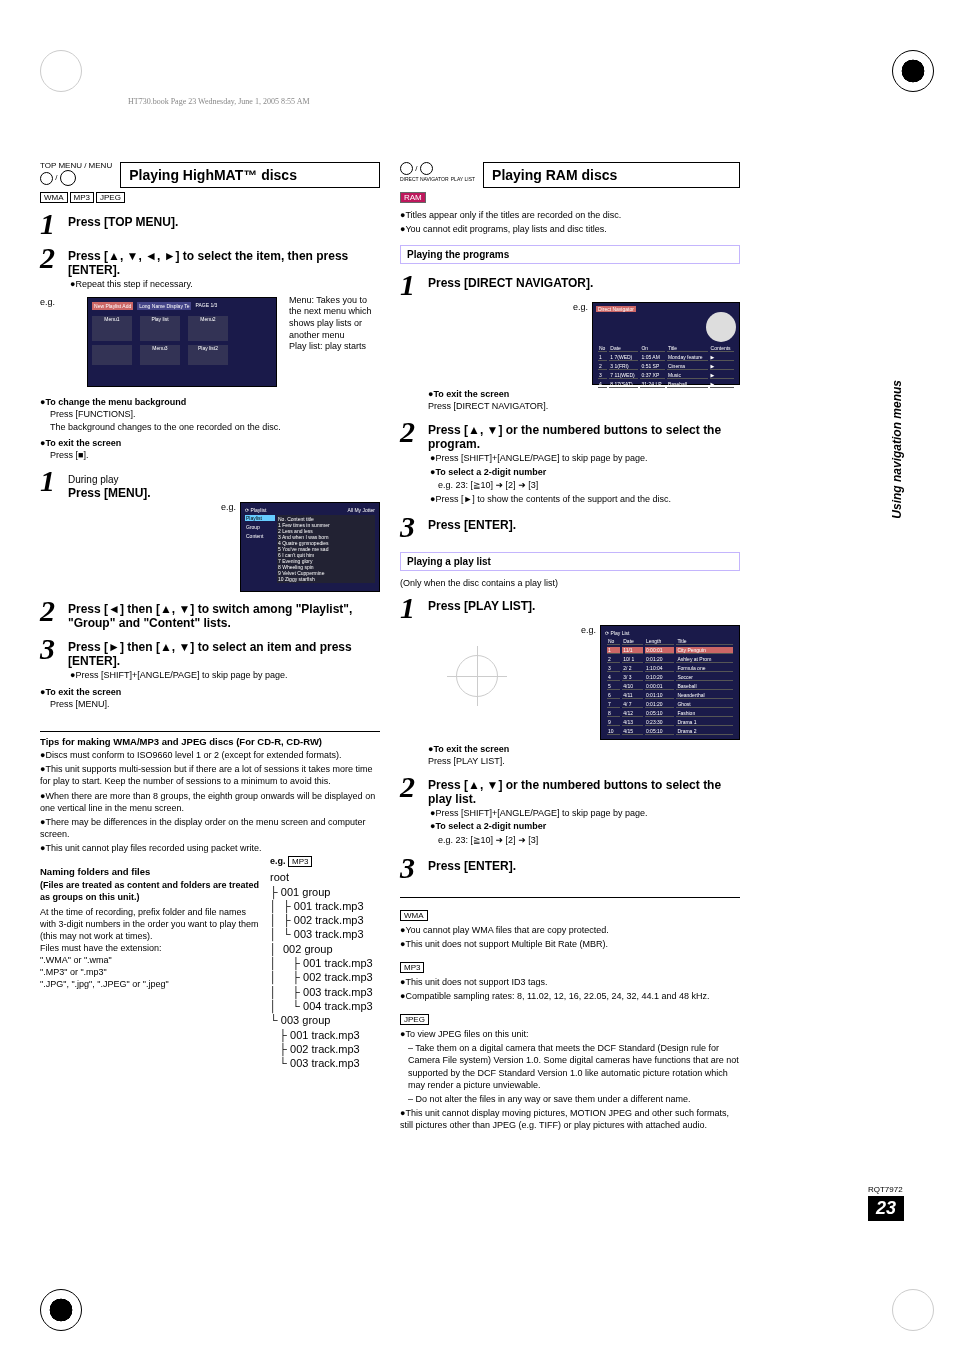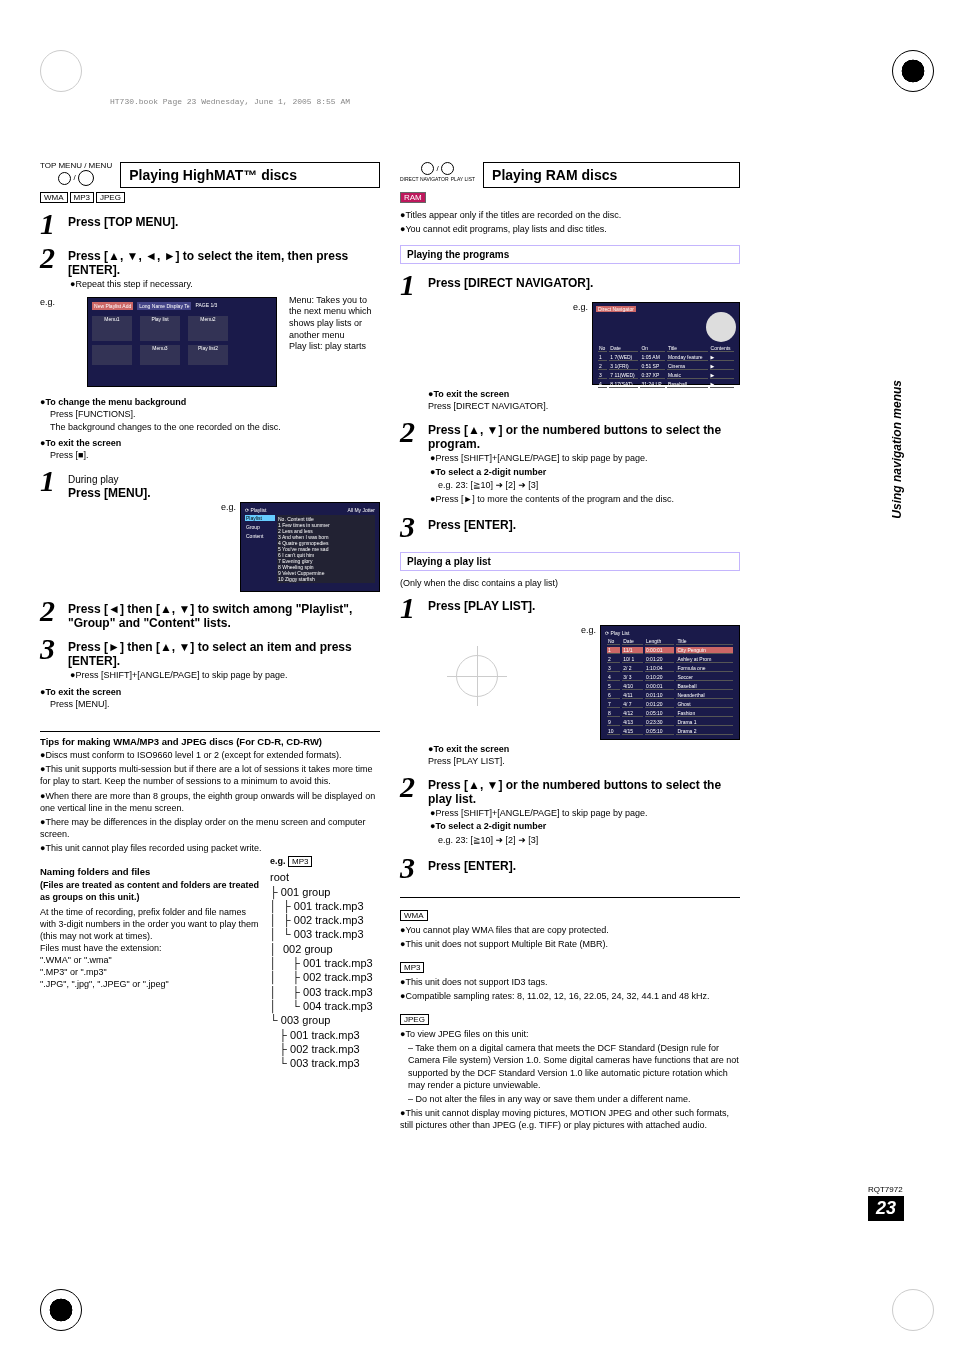--- a/index.html
+++ b/index.html
@@ -6,30 +6,30 @@
   .page{width:954px;height:1351px;position:relative;background:#fff;box-sizing:border-box;padding:80px 40px 40px}
   .crop-mark{position:absolute;font-size:10px;color:#999}
   .crop-tl{top:50px;left:40px;width:40px;height:40px;border:1px solid #ccc;border-radius:50%}
   .crop-tr{top:50px;right:20px;width:40px;height:40px;border:1px solid #000;border-radius:50%;background:radial-gradient(circle,#000 40%,#fff 41%)}
   .crop-bl{bottom:20px;left:40px;width:40px;height:40px;border:1px solid #000;border-radius:50%;background:radial-gradient(circle,#000 40%,#fff 41%)}
   .crop-br{bottom:20px;right:20px;width:40px;height:40px;border:1px solid #ccc;border-radius:50%}
   .crop-c{top:50%;left:50%;transform:translate(-50%,-50%);width:40px;height:40px;border:1px solid #ccc;border-radius:50%}
   .crop-c::before,.crop-c::after{content:"";position:absolute;background:#ccc}
   .crop-c::before{left:50%;top:-10px;bottom:-10px;width:1px}
   .crop-c::after{top:50%;left:-10px;right:-10px;height:1px}
-  .pageinfo{position:absolute;top:97px;left:110px;font-size:8px;color:#888;font-family:Liberation Mono, monospace}
+  .pageinfo{position:absolute;top:97px;left:128px;font-size:8px;color:#888;font-family:Liberation Serif, serif}
   .columns{display:flex;gap:20px;margin-top:80px}
   .col{width:340px}
   .colR{width:340px}
   .sidebar{position:absolute;right:50px;top:380px;writing-mode:vertical-rl;transform:rotate(180deg);font-size:12px;font-style:italic;font-weight:bold}
   .pagenum-box{position:absolute;right:50px;bottom:130px;text-align:left}
   .rqt{font-size:8px;margin-bottom:2px}
   .pagenum{background:#000;color:#fff;font-style:italic;font-weight:bold;font-size:18px;padding:2px 8px;display:inline-block}
   .title-row{display:flex;align-items:flex-start;gap:8px;margin:2px 0 4px}
-  .title-icons{font-size:8px;text-align:center;line-height:1}
+  .title-icons{font-size:8px;line-height:1}
   .circle{display:inline-block;width:14px;height:14px;border:1px solid #000;border-radius:50%;vertical-align:middle}
   .circle.small{width:11px;height:11px}
   .title-box{border:1px solid #000;padding:4px 8px;font-weight:bold;font-size:14px;flex:1}
   .tags{margin:2px 0 6px;display:flex;gap:2px;align-items:center}
   .tag{border:1px solid #000;font-size:8px;padding:0 3px;font-weight:normal}
   .tag.dark{background:#be185d;color:#fff;border-color:#666}
   .step{display:flex;align-items:flex-start;gap:8px;margin:4px 0 2px}
   .step-num{font-family:"Times New Roman",serif;font-style:italic;font-weight:bold;font-size:30px;line-height:1;width:20px}
   .step-text{flex:1;font-size:12px;font-weight:bold;margin-top:6px}
   .sub{font-size:9px;font-weight:normal;margin:2px 0 2px 2px;line-height:1.3}
@@ -305,21 +305,21 @@
       <div class="small-bold indent">●To exit the screen</div>
       <div class="sub indent">Press [DIRECT NAVIGATOR].</div>
 
       <div class="step">
         <div class="step-num">2</div>
         <div class="step-text">
           <span>Press [▲, ▼] or the numbered buttons to select the program.</span>
           <div class="sub">●Press [SHIFT]+[ANGLE/PAGE] to skip page by page.</div>
           <div class="sub" style="font-weight:bold">●To select a 2-digit number</div>
           <div class="sub indent2">e.g. 23: [≧10] ➜ [2] ➜ [3]</div>
-          <div class="sub">●Press [►] to more the contents of the program and the disc.</div>
+          <div class="sub">●Press [►] to show the contents of the support and the disc.</div>
         </div>
       </div>
 
       <div class="step">
         <div class="step-num">3</div>
         <div class="step-text">Press [ENTER].</div>
       </div>
 
       <div class="section-box">Playing a play list</div>
       <div class="body-text">(Only when the disc contains a play list)</div>

